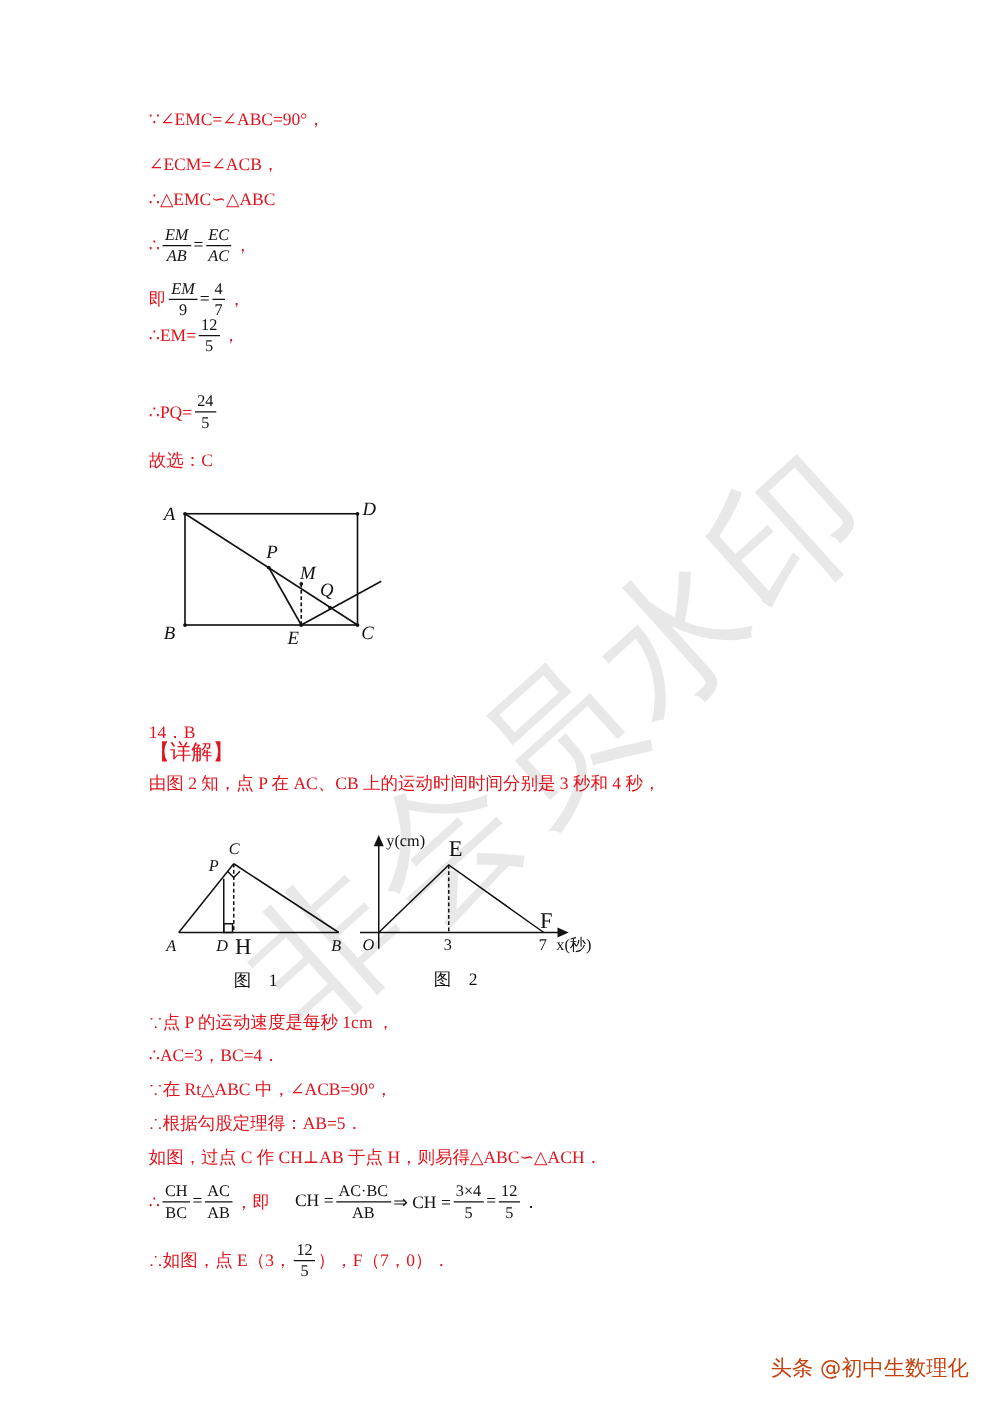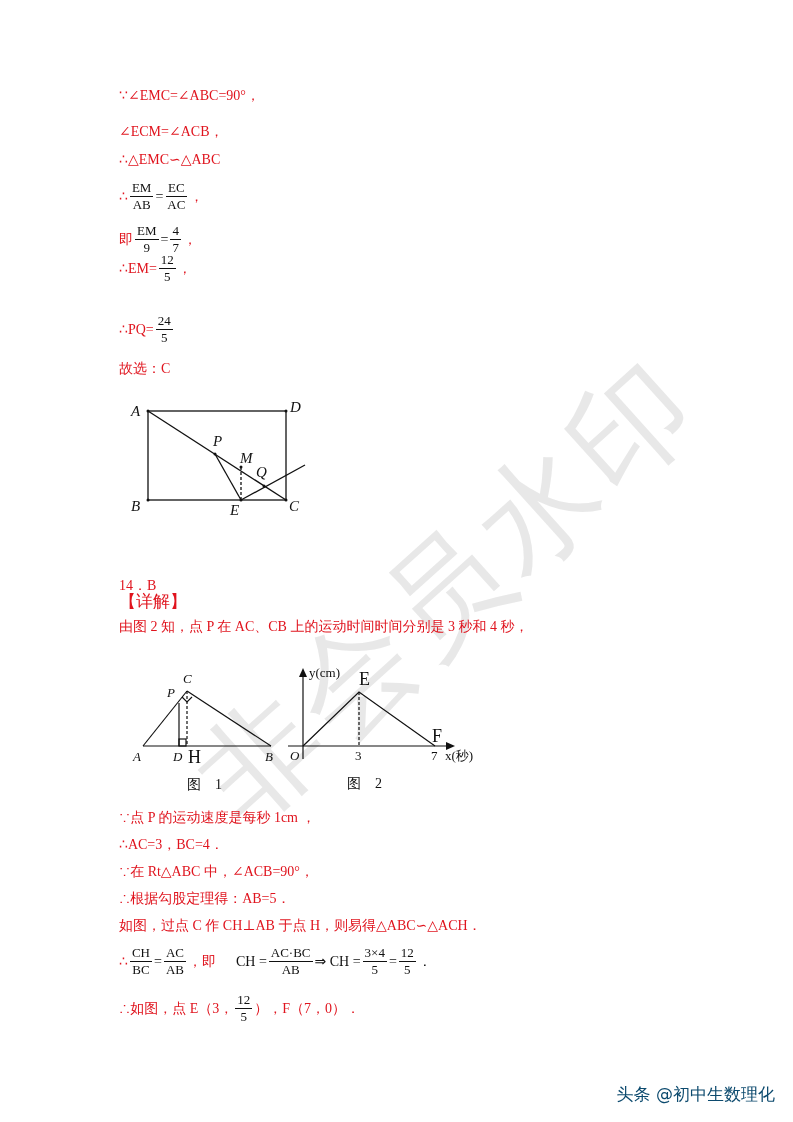--- a/index.html
+++ b/index.html
@@ -5,27 +5,27 @@
   html, body { margin: 0; padding: 0; background: #ffffff; }
   body { width: 793px; height: 1122px; position: relative; overflow: hidden;
          font-family: "Liberation Serif", "DejaVu Serif", serif; }
   .line { position: absolute; left: 119px; color: #e0141e; font-size: 14px; white-space: nowrap;
           display: flex; align-items: center; }
   .math { color: #111; font-family: "Liberation Serif", serif; }
   .frac { display: inline-flex; flex-direction: column; align-items: center; vertical-align: middle;
           margin: 0 2px; font-size: 13px; line-height: 16px; }
   .frac .num { padding: 0 2px; border-bottom: 1px solid #111; }
   .frac .den { padding: 0 2px; }
-  .it { }
+  .it { font-style: italic; }
   .watermark { position: absolute; left: 150px; top: 430px; font-family: "DejaVu Sans", sans-serif;
                font-size: 118px; color: rgba(190,190,190,0.35); transform: rotate(-42deg);
                transform-origin: left top; letter-spacing: 6px; white-space: nowrap; pointer-events: none;
                top: 740px; left: 165px; }
   .footer { position: absolute; right: 18px; bottom: 16px; font-family: "DejaVu Sans", sans-serif;
-            font-size: 17px; color: #0c4a6e; text-shadow: 0 0 2px #fff; }
+            font-size: 17px; color: #c2410c; text-shadow: 0 0 2px #fff; }
   svg text { font-family: "Liberation Serif", serif; }
 </style>
 </head>
 <body>
 
 <div class="watermark">非会员水印</div>
 
 <div class="line" style="top:87px">∵∠EMC=∠ABC=90°，</div>
 <div class="line" style="top:123px">∠ECM=∠ACB，</div>
 <div class="line" style="top:151px">∴△EMC∽△ABC</div>

